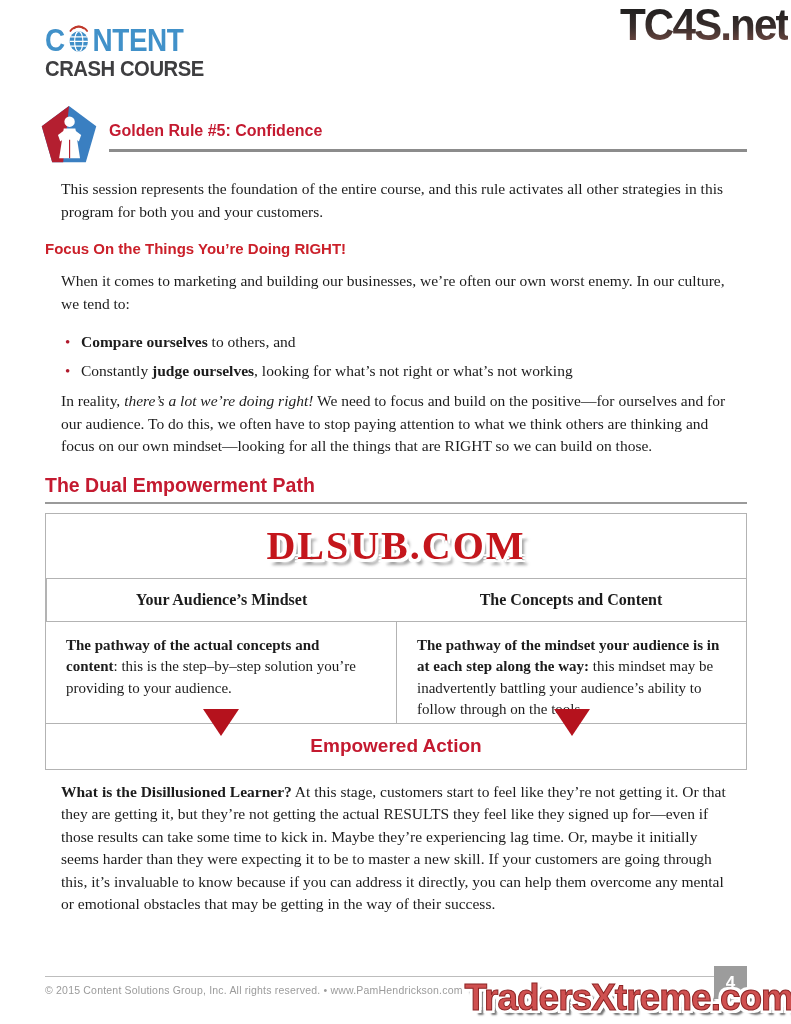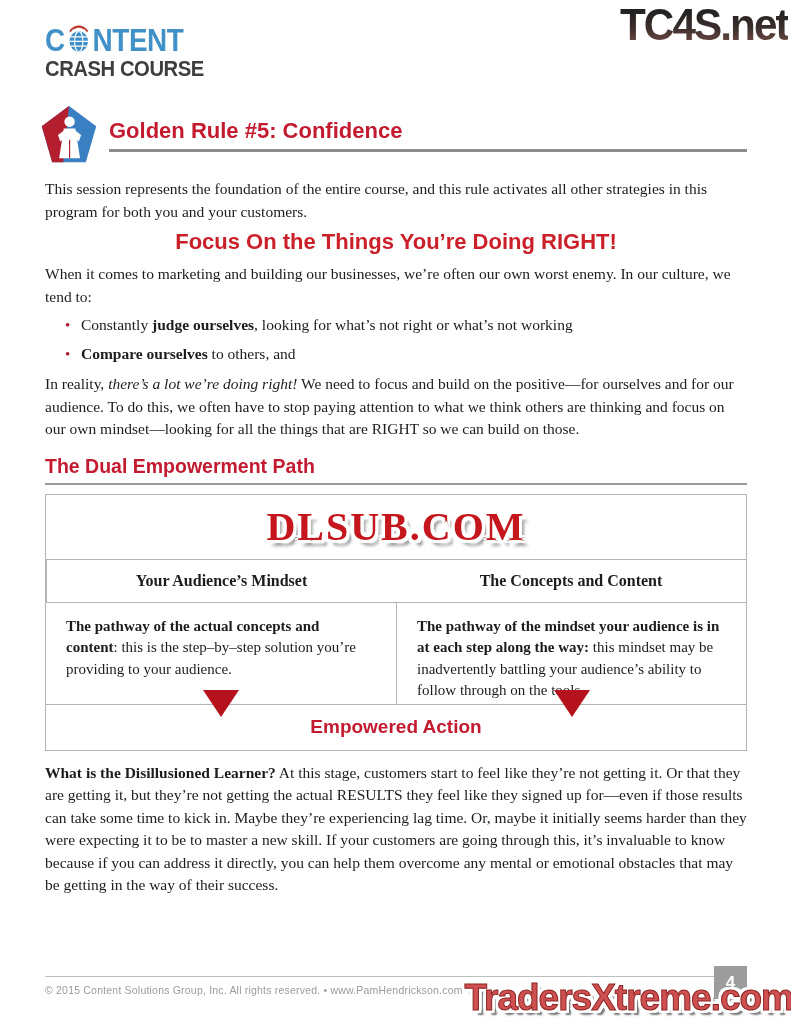--- a/index.html
+++ b/index.html
@@ -14,28 +14,28 @@
   
   .logo{position:absolute;left:45px;top:22px;font-family:"Liberation Sans",sans-serif;
         font-weight:bold;transform:scaleX(.9);transform-origin:left;}
   .logo-line1{display:flex;align-items:flex-end;font-size:31px;letter-spacing:-.5px;color:#4191c9;line-height:30px;}
   .logo-line1 .globe-wrap{margin:0 1px -2px 1px;}
   .logo-line2{font-size:22.5px;letter-spacing:-.5px;color:#3e3e40;line-height:23px;margin-top:1px;}
   
   .rule-header{display:flex;margin:8px 44px 0 40px;}
   .rule-icon{flex:0 0 58px;margin-right:11px;}
   .rule-right{flex:1;padding-top:14px;}
-  .rule-title{font-family:"Liberation Sans",sans-serif;font-weight:bold;font-size:22px;color:#c41a30;line-height:26px;}
+  .rule-title{font-family:"Liberation Sans",sans-serif;font-weight:bold;font-size:16px;color:#c41a30;line-height:26px;}
   .rule-underline{height:3px;background:#8c8c8c;margin-top:5px;}
   
   .content{padding:0 44px 0 45px;}
-  .content p{margin:0;font-size:15.5px;line-height:22.5px;}
+  .content p{margin:16px;font-size:15.5px;line-height:22.5px;}
   .p-intro{margin-top:8px!important;}
-  .focus-heading{margin-top:9px;text-align:center;font-family:"Liberation Sans",sans-serif;
-    font-weight:bold;font-size:22px;color:#cb202a;line-height:20px;}
+  .focus-heading{margin-top:9px;text-align:left;font-family:"Liberation Sans",sans-serif;
+    font-weight:bold;font-size:15px;color:#cb202a;line-height:20px;}
   .p-when{margin-top:11px!important;}
   .bullet-list{list-style:none;margin:6px 0 0;padding:0 0 0 20px;}
   .bullet-list li{display:flex;font-size:15.5px;line-height:22.5px;margin-bottom:6px;}
   .bullet-dot{flex:0 0 16px;color:#b0182b;}
   .bullet-dot::before{content:"•";font-size:15px;}
   .p-reality{margin-top:8px!important;}
   .section-title{margin-top:14px;font-family:"Liberation Sans",sans-serif;font-weight:bold;
     font-size:19.5px;color:#c41a30;line-height:23px;}
   .section-underline{height:2px;background:#9a9a9a;margin-top:5px;}
   .p-people{margin-top:11px!important;}
@@ -131,25 +131,25 @@
   <div class="content">
     <p class="p-intro"><span>This session represents the foundation of the entire course, and this rule activates all other strategies in this program for both you and your customers.</span></p>
 
     <div class="focus-heading">Focus On the Things You’re Doing RIGHT!</div>
 
     <p class="p-when"><span>When it comes to marketing and building our businesses, we’re often our own worst enemy. In our culture, we tend to:</span></p>
 
     <ul class="bullet-list">
       <li>
         <span class="bullet-dot"></span>
-        <span><span>Constantly </span><span class="seg-b">judge ourselves</span><span>, looking for what’s not right or what’s not working</span></span>
+        <span><span class="seg-b">Compare ourselves</span><span> to others, and</span></span>
       </li>
       <li>
         <span class="bullet-dot"></span>
-        <span><span class="seg-b">Compare ourselves</span><span> to others, and</span></span>
+        <span><span>Constantly </span><span class="seg-b">judge ourselves</span><span>, looking for what’s not right or what’s not working</span></span>
       </li>
     </ul>
 
     <p class="p-reality"><span>In reality, </span><span class="seg-i">there’s a lot we’re doing right!</span><span> We need to focus and build on the positive—for ourselves and for our audience. To do this, we often have to stop paying attention to what we think others are thinking and focus on our own mindset—looking for all the things that are RIGHT so we can build on those.</span></p>
 
     <div class="section-title">The Dual Empowerment Path</div>
     <div class="section-underline"></div>
 
 
     <div class="dep-table">

